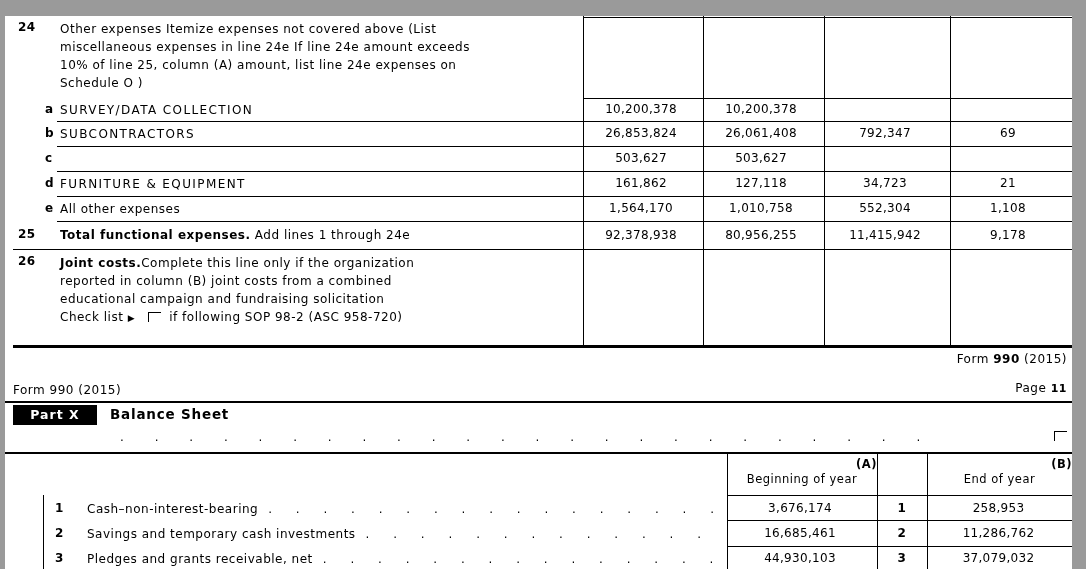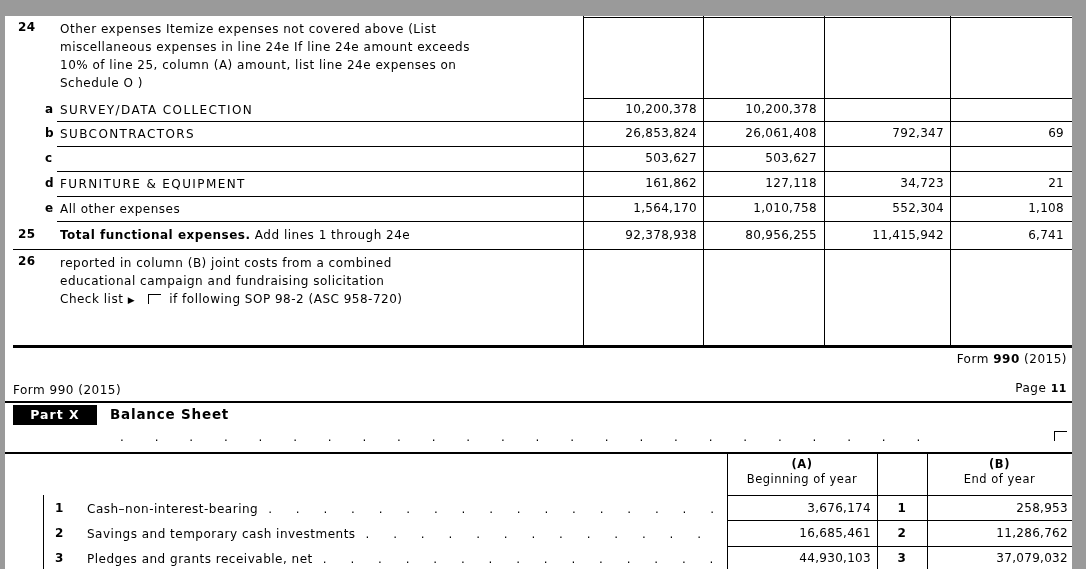--- a/index.html
+++ b/index.html
@@ -8,24 +8,24 @@
   .stage { position:relative; width:1086px; height:569px; }
   .page { position:absolute; left:5px; width:1067px; background:#fff; }
   .page1 { top:8px; height:443px;margin-top:8px; }
   .page2 { top:372px; height:197px; }
   .vl { position:absolute; width:1px; background:#000; }
   .hl { position:absolute; height:1px; background:#000; }
   .hl.thick { height:3px; }
   .hl.med { height:2px; }
   .abs { position:absolute; }
   .t { font-size:12px; letter-spacing:.5px; line-height:18px; white-space:nowrap; }
-  .b { font-weight:bold; }
+  .b { font-weight:bold;text-align:right; }
   .caps { letter-spacing:1.4px; }
   .num { font-weight:bold; font-size:12px; letter-spacing:.5px; }
-  .val { position:absolute; font-size:12px; letter-spacing:.3px; text-align:right; white-space:nowrap; }
+  .val { position:absolute; font-size:12px; letter-spacing:.3px; text-align:center; white-space:nowrap; }
   .descline { font-size:12px; letter-spacing:.5px; line-height:18px; white-space:nowrap; }
   .leader { flex:1; overflow:hidden; white-space:nowrap; font-size:12px; word-spacing:20px; margin-left:10px; }
   .leader.wide { word-spacing:27px; }
   .rowflex { position:absolute; display:flex; align-items:baseline; }
   .checkbox { display:inline-block; width:13px; height:10px; border-top:1px solid #000; border-left:1px solid #000; }
   .tri { font-size:9px; letter-spacing:0; }
   .partbadge { position:absolute; background:#000; color:#fff; font-weight:bold; font-size:12.5px; letter-spacing:1px; text-align:center; padding-top:2px; }
   .colhead { position:absolute; text-align:center; font-size:11.5px; letter-spacing:.5px; line-height:15px; }
   .right { text-align:right; }
 </style>
@@ -91,24 +91,25 @@
     <div class="val" style="left:580px;top:185px;width:112px">1,564,170</div>
     <div class="val" style="left:700px;top:185px;width:112px">1,010,758</div>
     <div class="val" style="left:821px;top:185px;width:118px">552,304</div>
     <div class="val" style="left:947px;top:185px;width:112px">1,108</div>
 
     <div class="abs num" style="left:13px;top:211px">25</div>
     <div class="abs t" style="left:55px;top:210px"><span class="b">Total functional expenses.</span><span> Add lines 1 through 24e</span></div>
     <div class="val" style="left:580px;top:212px;width:112px">92,378,938</div>
     <div class="val" style="left:700px;top:212px;width:112px">80,956,255</div>
     <div class="val" style="left:821px;top:212px;width:118px">11,415,942</div>
-    <div class="val" style="left:947px;top:212px;width:112px">6,741</div>
+    <div class="val" style="left:947px;top:212px;width:112px">9,178</div>
 
     <div class="abs num" style="left:13px;top:238px">26</div>
     <div class="abs" style="left:55px;top:238px">
+      <div class="descline"><span class="b">Joint costs.</span><span>Complete this line only if the organization</span></div>
       <div class="descline">reported in column (B) joint costs from a combined</div>
       <div class="descline">educational campaign and fundraising solicitation</div>
       <div class="descline">
         <span>Check list</span>
         <span class="tri">▶</span>&nbsp;&nbsp;
         <span class="checkbox" style="vertical-align:-1px"></span>&nbsp;
         <span>if following SOP 98-2 (ASC 958-720)</span>
       </div>
     </div>
 

